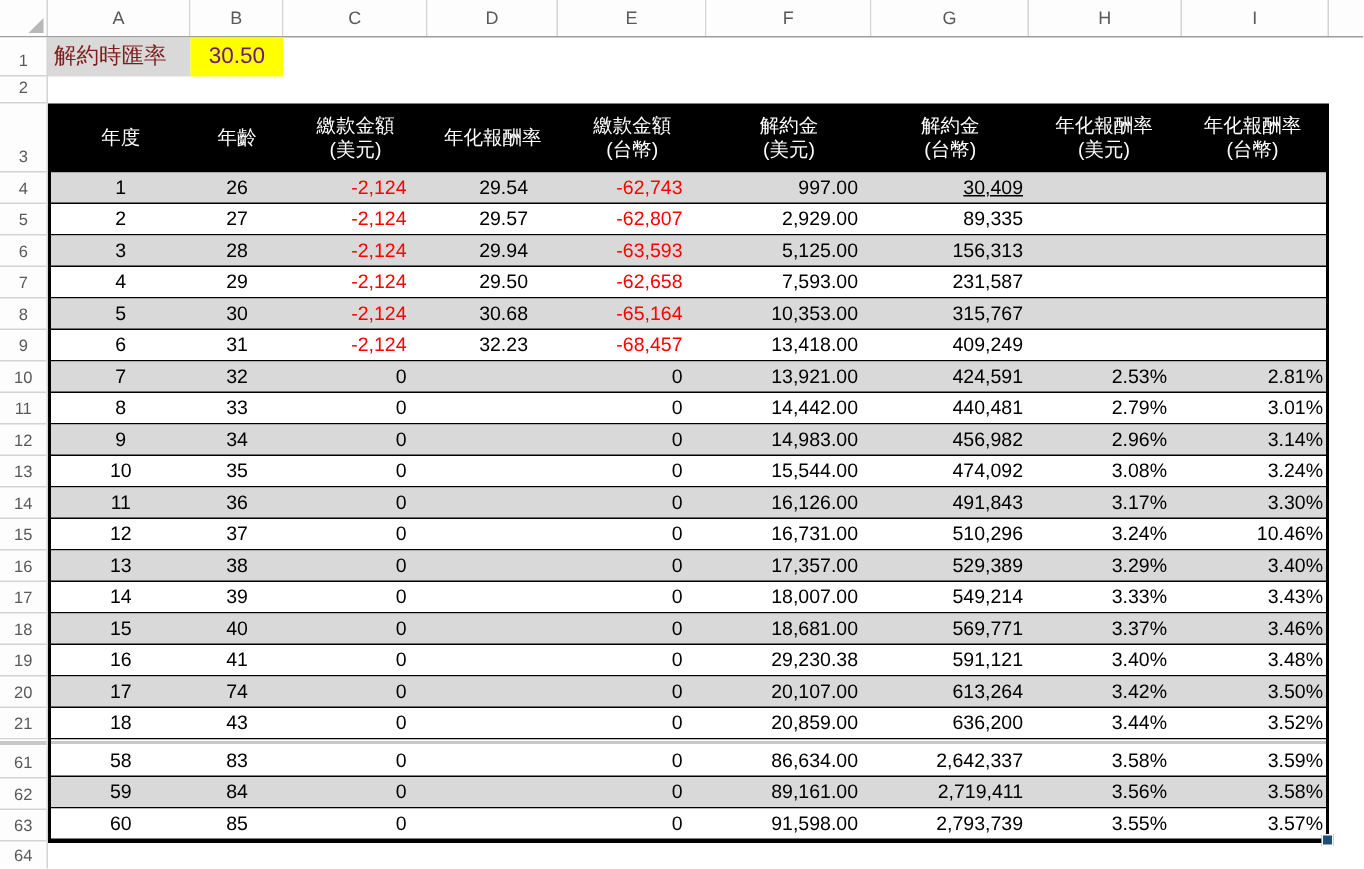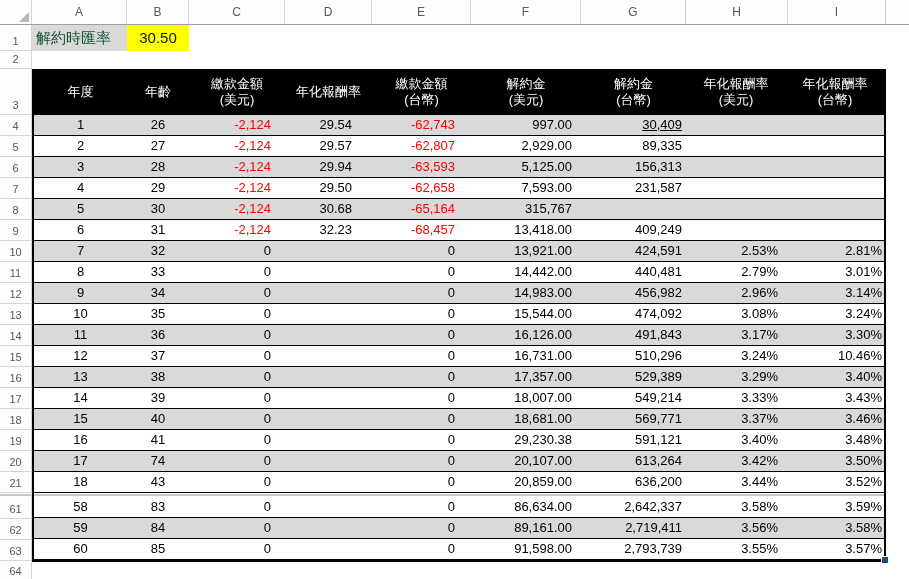--- a/index.html
+++ b/index.html
@@ -21,23 +21,23 @@
   
   .gutter{position:absolute;left:0;top:25px;width:32px;box-sizing:border-box;
     background:#fdfdfd;border-right:1px solid #d4d4d4;}
   .rowh{box-sizing:border-box;border-bottom:1px solid #d4d4d4;
     display:flex;align-items:flex-end;justify-content:center;
     font-size:11px;color:#595959;padding-bottom:3px;}
   .gut-break{height:5px;box-sizing:border-box;
     background:linear-gradient(#fff 20%,#c8c8c8 20%,#c8c8c8 70%,#fff 70%);}
   
   .a1{position:absolute;left:32px;top:25px;width:95px;height:26px;background:#d9d9d9;
-    font-size:15px;color:#14532d;line-height:26px;padding-left:4px;box-sizing:border-box;white-space:nowrap;}
+    font-size:15px;color:#7f1d1d;line-height:26px;padding-left:4px;box-sizing:border-box;white-space:nowrap;}
   .b1{position:absolute;left:127px;top:25px;width:62px;height:26px;background:#ffff00;
-    font-size:15px;color:#0f172a;line-height:26px;text-align:center;box-sizing:border-box;}
+    font-size:15px;color:#701a75;line-height:26px;text-align:center;box-sizing:border-box;}
   
   .tbl{position:absolute;left:32px;top:69px;width:854px;box-sizing:border-box;
     border-left:2px solid #000;border-right:2px solid #000;border-bottom:2px solid #000;
     background:#fff;}
   .thead{height:46px;background:#000;color:#fff;display:flex;}
   .th{box-sizing:border-box;display:flex;flex-direction:column;align-items:center;justify-content:center;
     font-size:13px;line-height:16px;text-align:center;white-space:nowrap;}
   .trow{height:21px;display:flex;border-bottom:1px solid #000;box-sizing:border-box;background:#fff;}
   .trow.shaded{background:#d9d9d9;}
   .td{box-sizing:border-box;font-size:13px;color:#000;line-height:20px;
@@ -190,20 +190,21 @@
         <div class="td c6" style="width: 105px;">231,587</div>
         <div class="td c7" style="width: 100px;"></div>
         <div class="td c8" style="width: 98px;"></div>
       </div>
       <div class="trow shaded">
         <div class="td c0" style="width: 93px;">5</div>
         <div class="td c1" style="width: 62px;">30</div>
         <div class="td c2 neg" style="width: 96px;">-2,124</div>
         <div class="td c3" style="width: 87px;">30.68</div>
         <div class="td c4 neg" style="width: 99px;">-65,164</div>
+        <div class="td c5" style="width: 110px;">10,353.00</div>
         <div class="td c6" style="width: 105px;">315,767</div>
         <div class="td c7" style="width: 100px;"></div>
         <div class="td c8" style="width: 98px;"></div>
       </div>
       <div class="trow">
         <div class="td c0" style="width: 93px;">6</div>
         <div class="td c1" style="width: 62px;">31</div>
         <div class="td c2 neg" style="width: 96px;">-2,124</div>
         <div class="td c3" style="width: 87px;">32.23</div>
         <div class="td c4 neg" style="width: 99px;">-68,457</div>

